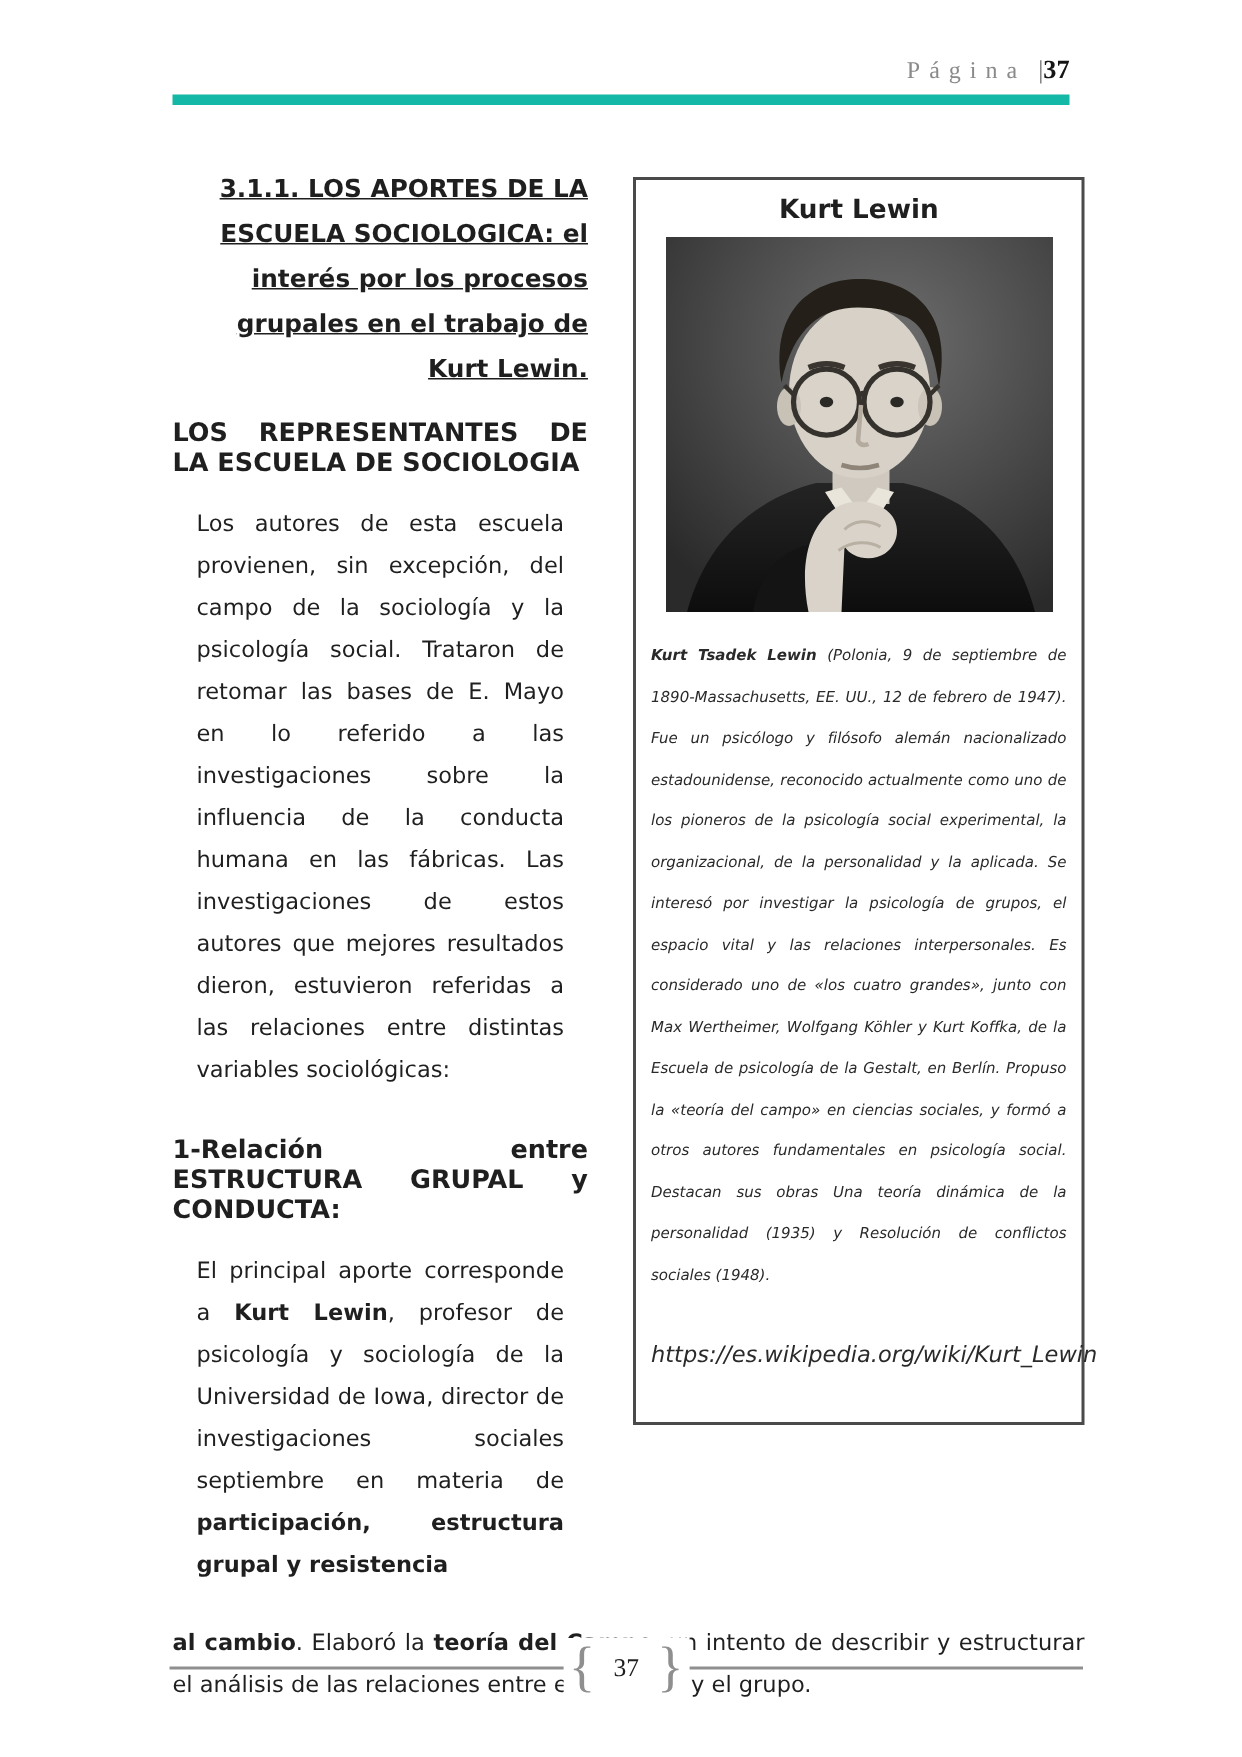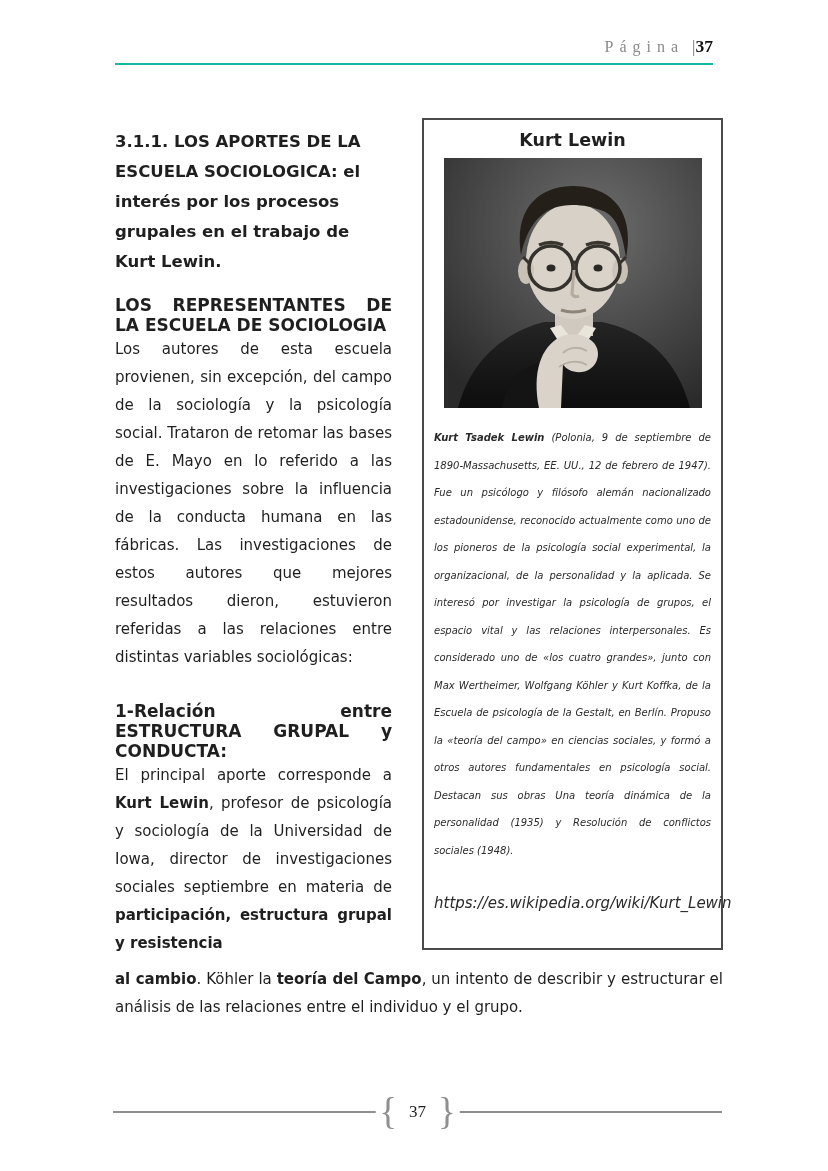--- a/index.html
+++ b/index.html
@@ -13,51 +13,52 @@
     overflow: hidden;
   }
 
   
   .header {
     position: absolute;
     top: 36px;
     left: 115px;
     width: 598px;
     text-align: right;
-    border-bottom: 2px solid #14b8a6;
+    border-bottom: 7px solid #14b8a6;
     padding-bottom: 6px;
     font-family: "Liberation Serif", "DejaVu Serif", serif;
     white-space: nowrap;
   }
   .header .label { color: #8a8a8a; font-size: 16px; letter-spacing: 6px; }
   .header .sep   { color: #6f6f6f; font-size: 17px; margin-left: 4px; }
   .header .num   { color: #151515; font-size: 17.5px; font-weight: 700; }
 
   
   .content { position: absolute; top: 111px; left: 115px; width: 608px; }
   .columns { display: flex; gap: 30px; align-items: flex-start; }
   .left-col { flex: 0 0 277px; width: 277px; }
 
   .h1 {
-    margin: 16px 0 14px 0;
+    margin: 0 0 14px 0;
     font-size: 16.5px;
     font-weight: 700;
     line-height: 30px;
-    text-align: left;
+    text-align: right;
+    text-decoration: underline;
   }
   .h2 {
     margin: 18px 0 0 0;
     font-size: 17px;
     font-weight: 700;
     line-height: 20px;
     text-align: justify;
   }
   .h2.second { margin-top: 30px; }
   .body-text {
-    margin: 0;
+    margin: 16px;
     font-size: 15px;
     line-height: 28px;
     text-align: justify;
   }
 
   
   .infobox {
     flex: 0 0 301px;
     width: 301px;
     box-sizing: border-box;
@@ -194,21 +195,21 @@
             <path d="M115 209 C123 203 135 202 143 207" stroke="#b8b0a3" stroke-width="2" fill="none"></path>
           </svg>
         </div>
 
         <p class="bio"><span style="font-weight: 700;">Kurt Tsadek Lewin</span><span> (Polonia, 9 de septiembre de 1890-Massachusetts, EE. UU., 12 de febrero de 1947). Fue un psicólogo y filósofo alemán nacionalizado estadounidense, reconocido actualmente como uno de los pioneros de la psicología social experimental, la organizacional, de la personalidad y la aplicada. Se interesó por investigar la psicología de grupos, el espacio vital y las relaciones interpersonales. Es considerado uno de «los cuatro grandes», junto con Max Wertheimer, Wolfgang Köhler y Kurt Koffka, de la Escuela de psicología de la Gestalt, en Berlín. Propuso la «teoría del campo» en ciencias sociales, y formó a otros autores fundamentales en psicología social. Destacan sus obras Una teoría dinámica de la personalidad (1935) y Resolución de conflictos sociales (1948).</span></p>
 
         <a class="bio-url" href="#">https://es.wikipedia.org/wiki/Kurt_Lewin</a>
       </div>
     </div>
 
-    <p class="closing"><span style="font-weight: 700; margin-top: 36px;">al cambio</span><span>. Köhler la </span><span style="font-weight: 700;">teoría del Campo</span><span>, un intento de describir y estructurar el análisis de las relaciones entre el individuo y el grupo.</span></p>
+    <p class="closing"><span style="font-weight: 700; margin-top: 36px;">al cambio</span><span>. Elaboró la </span><span style="font-weight: 700;">teoría del Campo</span><span>, un intento de describir y estructurar el análisis de las relaciones entre el individuo y el grupo.</span></p>
   </div>
 
   <div class="footer">
     <div class="footer-badge">
       <span class="brace">{</span>
       <span class="footer-num">37</span>
       <span class="brace">}</span>
     </div>
   </div>
 

